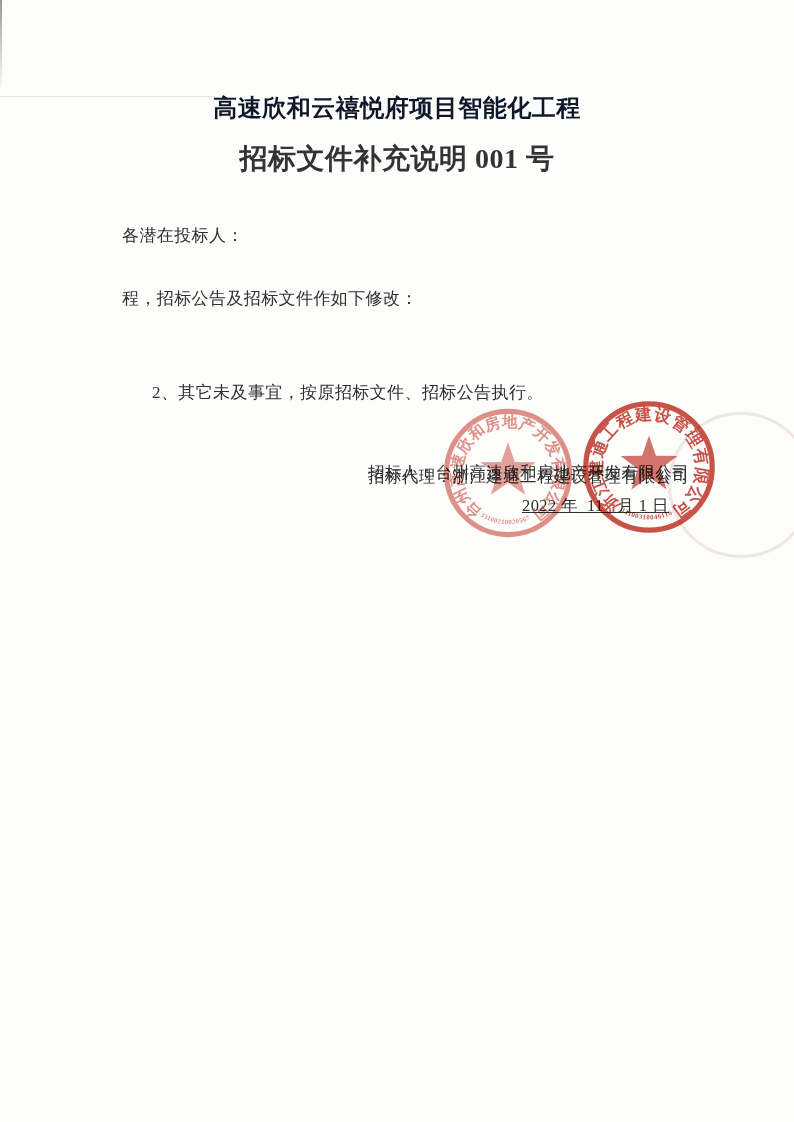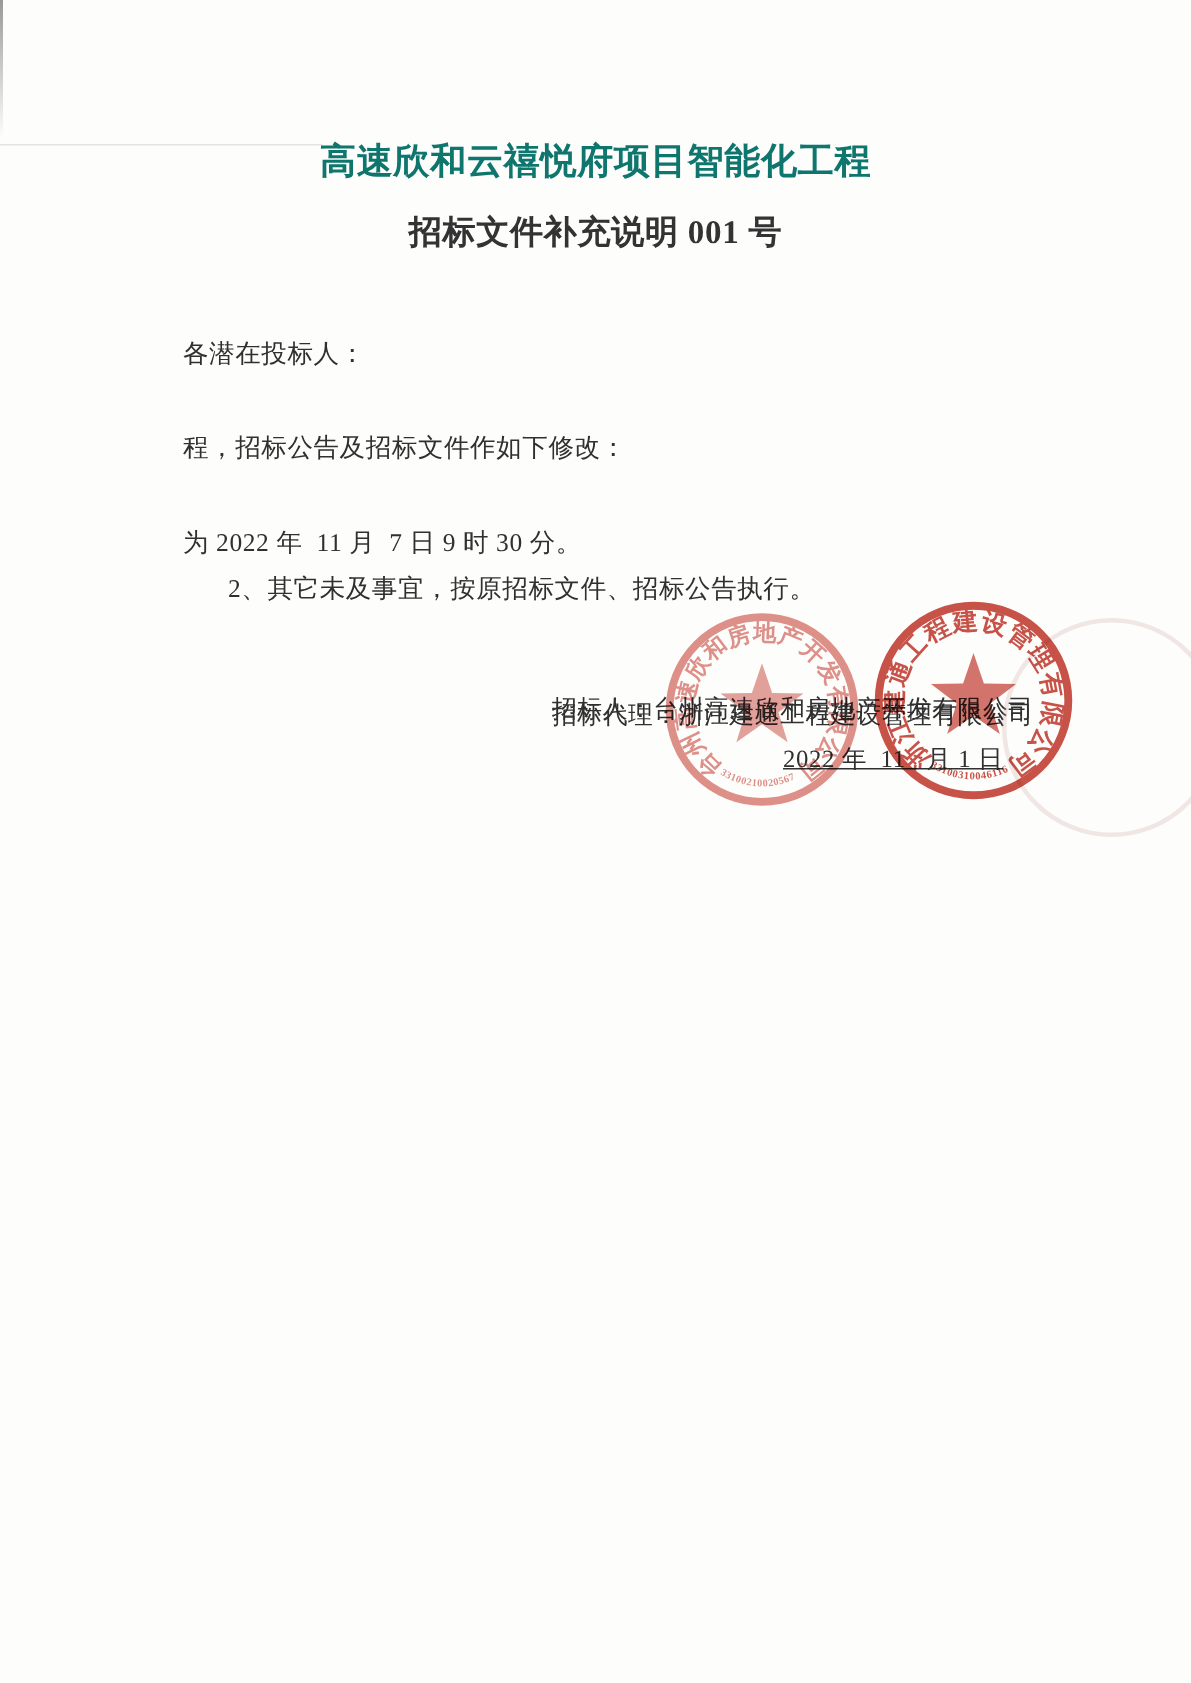--- a/index.html
+++ b/index.html
@@ -4,22 +4,22 @@
 <style>
   html,body{margin:0;padding:0;background:#ffffff;}
   .page{
     position:relative;width:794px;height:1122px;overflow:hidden;
     background:#fdfdfc;
     font-family:"Liberation Serif","DejaVu Serif",serif;
     color:#2b2b2b;
   }
   .tline{position:absolute;white-space:pre;line-height:1.35;}
   .centered{left:0;width:794px;text-align:center;}
-  .title1{top:92px;font-size:24px;font-weight:bold;letter-spacing:0.5px;color:#0f766e;}
-  .title2{top:140px;font-size:22px;font-weight:bold;letter-spacing:0.5px;color:#333;}
+  .title1{top:92px;font-size:24px;font-weight:bold;letter-spacing:0.5px;color:#0f172a;}
+  .title2{top:140px;font-size:28px;font-weight:bold;letter-spacing:0.5px;color:#333;}
   .docnum{top:188px;font-size:17px;font-weight:bold;letter-spacing:0.5px;
           font-family:"Liberation Sans","DejaVu Sans",sans-serif;color:#2f2f2f;}
   .body-line{font-size:17px;letter-spacing:0.4px;color:#303030;}
   .sig-line{font-size:16.5px;letter-spacing:0.4px;color:#303030;}
   
   .edge-sliver{position:absolute;left:0;top:0;width:2px;height:92px;
     background:linear-gradient(#787878,rgba(200,200,200,0));opacity:.75;}
   .crease{position:absolute;left:0;top:96px;width:215px;height:1px;
     background:rgba(165,160,155,0.28);}
   
@@ -36,21 +36,20 @@
 <div class="page">
 
   <div class="edge-sliver"></div>
   <div class="crease"></div>
 
   <div class="tline centered title1">高速欣和云禧悦府项目智能化工程</div>
   <div class="tline centered title2">招标文件补充说明 001 号</div>
 
   <div class="tline body-line" style="left:122px;top:225px;">各潜在投标人：</div>
   <div class="tline body-line" style="left:122px;top:288px;">程，招标公告及招标文件作如下修改：</div>
-  <div class="tline body-line" style="left:122px;top:351px;">为 2022 年  11 月  7 日 9 时 30 分。</div>
   <div class="tline body-line" style="left:152px;top:382px;">2、其它未及事宜，按原招标文件、招标公告执行。</div>
 
   <div class="tline sig-line" style="left:368px;top:462px;">招标人：台州高速欣和房地产开发有限公司</div>
   <div class="tline sig-line" style="left:368px;top:466px;">招标代理：浙江建通工程建设管理有限公司</div>
   <div class="tline sig-line" style="left:522px;top:495px;text-decoration:underline;">2022 年  11   月 1 日</div>
 
   <div class="ghost-ring"></div>
 
   <svg class="seal seal-bidder" viewBox="0 0 180 180">
     <defs>

